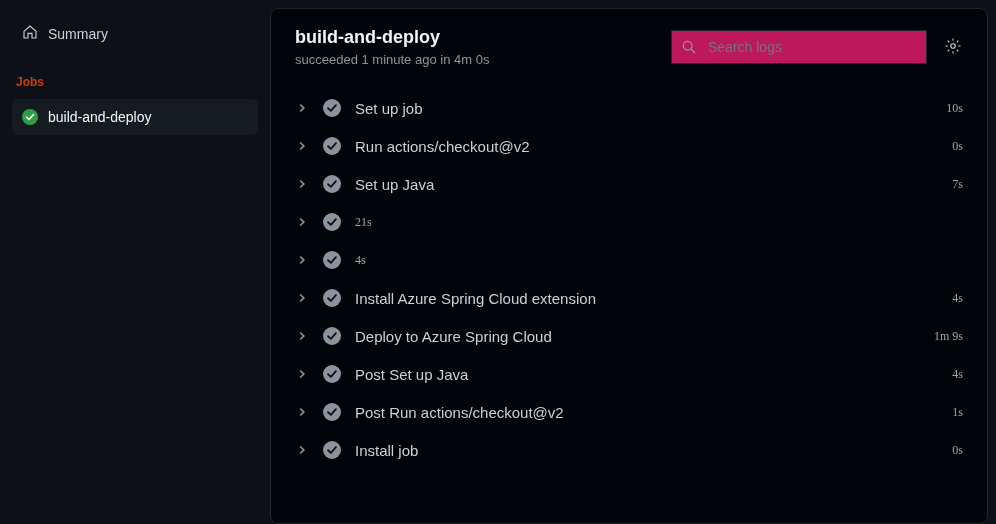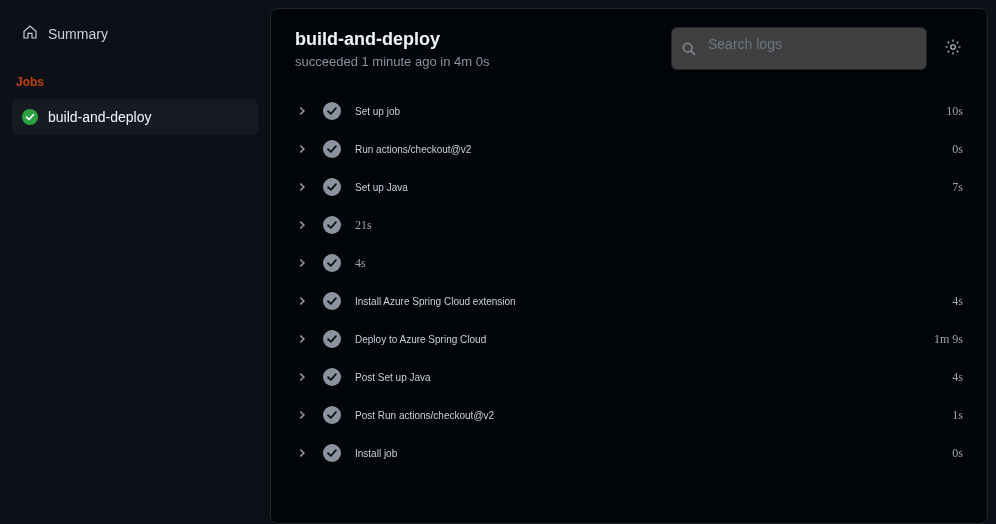--- a/index.html
+++ b/index.html
@@ -94,24 +94,24 @@
     .job-subtitle {
       color: #8b949e;
       font-size: 13px;
     }
     .search-box {
       position: relative;
       width: 256px;
     }
     .search-box input {
       width: 100%;
-      background: #404040;
+      background: #be185d;
       border: 1px solid #21262d;
-      border-radius: 6px;
-      padding: 8px 12px 17px 36px;
+      border-radius: 0;
+      padding: 8px 12px 8px 36px;
       color: #c9d1d9;
       font-size: 14px;
       outline: none;
     }
     .search-box input::placeholder {
       color: #6e7681;
     }
     .search-icon-wrap {
       position: absolute;
       left: 10px;
@@ -171,21 +171,21 @@
       height: 18px;
       flex-shrink: 0;
     }
     .step-status svg {
       width: 18px;
       height: 18px;
     }
     .step-name {
       flex: 1;
       color: #c9d1d9;
-      font-size: 10px;
+      font-size: 15px;
     }
     .step-duration {
       color: #a3a3a3;
       font-family: Liberation Serif, serif;
       font-size: 12px;
       white-space: pre;
     }
   </style>
 </head>
 <body>

